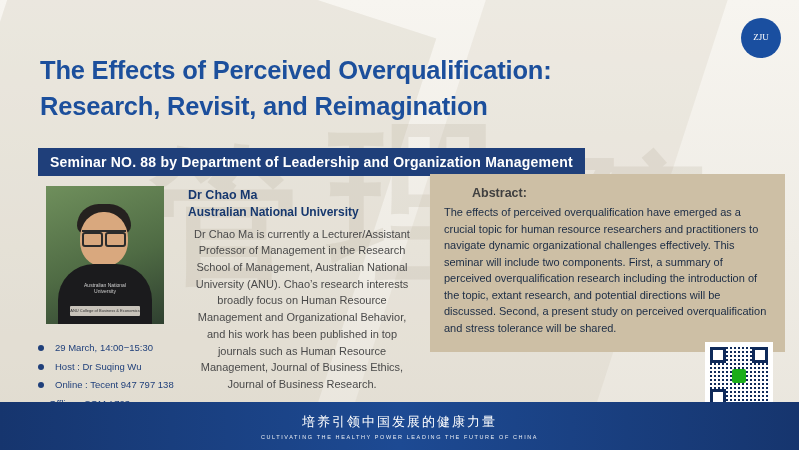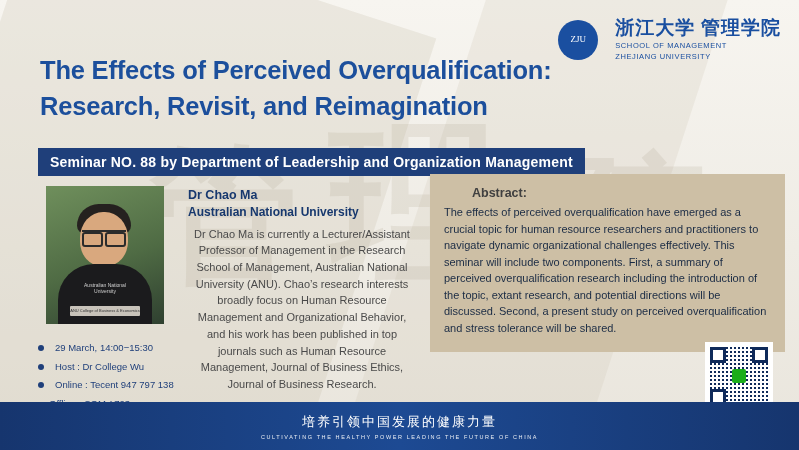--- a/index.html
+++ b/index.html
@@ -242,25 +242,20 @@
 <div class="poster">
 
   <div class="diag"></div>
   <div class="diag2"></div>
   <div class="wm wm1">管</div>
   <div class="wm wm2">理</div>
   <div class="wm wm3">院</div>
 
   <div class="logo-area">
     <div class="logo-mark">ZJU</div>
-    <div>
-      <div class="logo-text-cn">浙江大学 管理学院</div>
-      <div class="logo-text-en">SCHOOL OF MANAGEMENT</div>
-      <div class="logo-text-en">ZHEJIANG UNIVERSITY</div>
-    </div>
   </div>
 
   <div class="title">The Effects of Perceived Overqualification: Research, Revisit, and Reimagination</div>
 
   <div class="ribbon">Seminar NO. 88 by Department of Leadership and Organization Management</div>
 
   <div class="photo">
     <div class="hair"></div>
     <div class="head"></div>
     <div class="glasses"></div>
@@ -275,21 +270,21 @@
     <div class="speaker-bio">Dr Chao Ma is currently a Lecturer/Assistant Professor of Management in the Research School of Management, Australian National University (ANU). Chao’s research interests broadly focus on Human Resource Management and Organizational Behavior, and his work has been published in top journals such as Human Resource Management, Journal of Business Ethics, Journal of Business Research.</div>
   </div>
 
   <div class="details">
     <div class="row">
       <span class="bullet"></span>
       <span>29 March, 14:00−15:30</span>
     </div>
     <div class="row">
       <span class="bullet"></span>
-      <span>Host : Dr College Wu</span>
+      <span>Host : Dr Suqing Wu</span>
     </div>
     <div class="row">
       <span class="bullet"></span>
       <span>Online : Tecent 947 797 138</span>
     </div>
     <div class="indent">Offline : SOM A723</div>
   </div>
 
   <div class="abstract">
     <div class="abstract-title">Abstract:</div>

